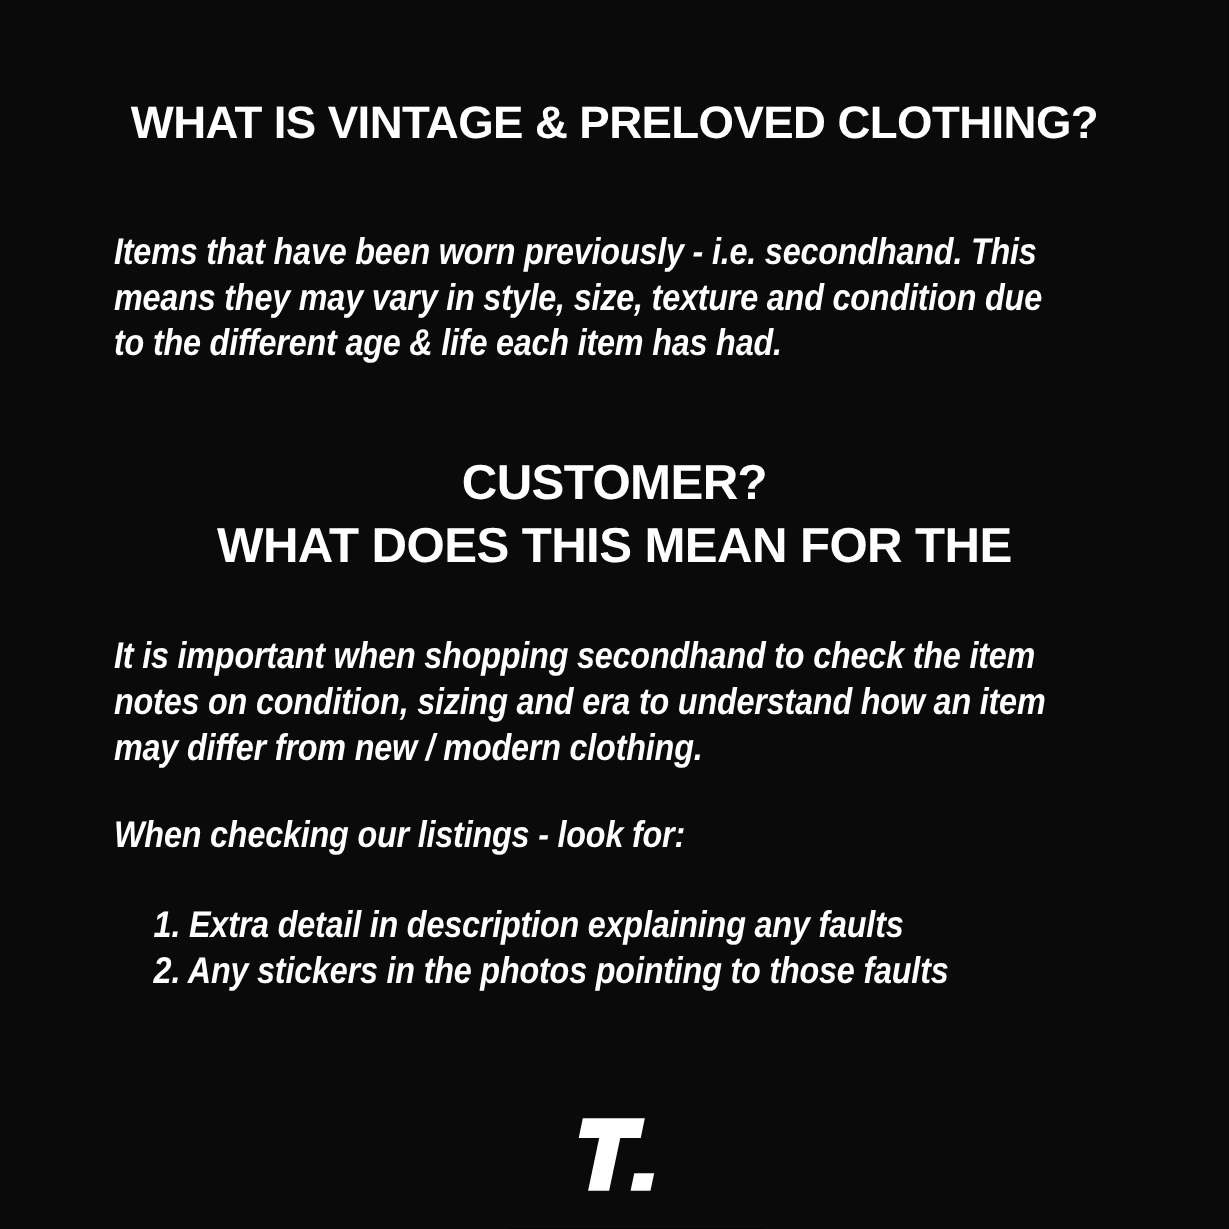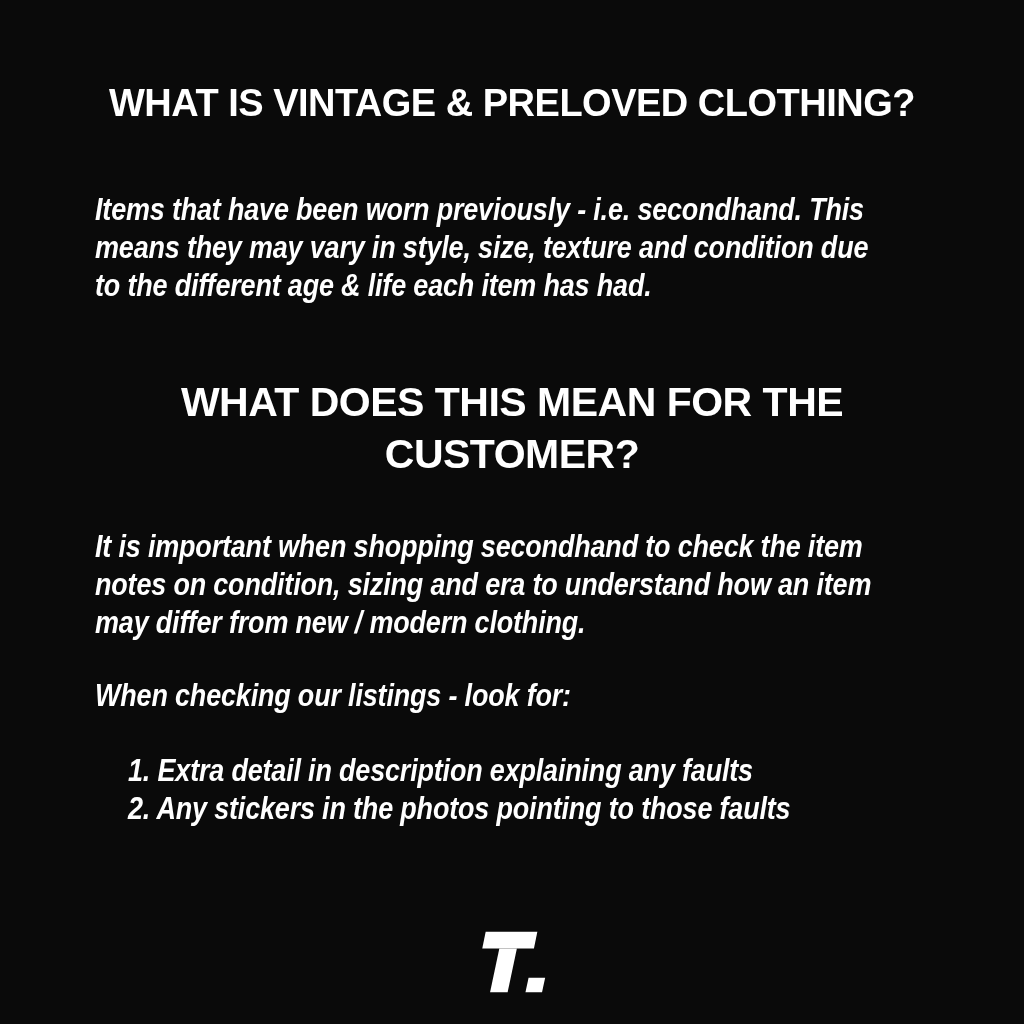--- a/index.html
+++ b/index.html
@@ -69,22 +69,22 @@
 
   <div class="headline h1">WHAT IS VINTAGE &amp; PRELOVED CLOTHING?</div>
 
   <div class="body-copy p1">
     <span class="line">Items that have been worn previously - i.e. secondhand. This</span>
     <span class="line">means they may vary in style, size, texture and condition due</span>
     <span class="line">to the different age &amp; life each item has had.</span>
   </div>
 
   <div class="headline h2">
+    <span class="hline">CUSTOMER?</span>
     <span class="hline">WHAT DOES THIS MEAN FOR THE</span>
-    <span class="hline">CUSTOMER?</span>
   </div>
 
   <div class="body-copy p2">
     <span class="line">It is important when shopping secondhand to check the item</span>
     <span class="line">notes on condition, sizing and era to understand how an item</span>
     <span class="line">may differ from new / modern clothing.</span>
   </div>
 
   <div class="body-copy when">When checking our listings - look for:</div>
 

